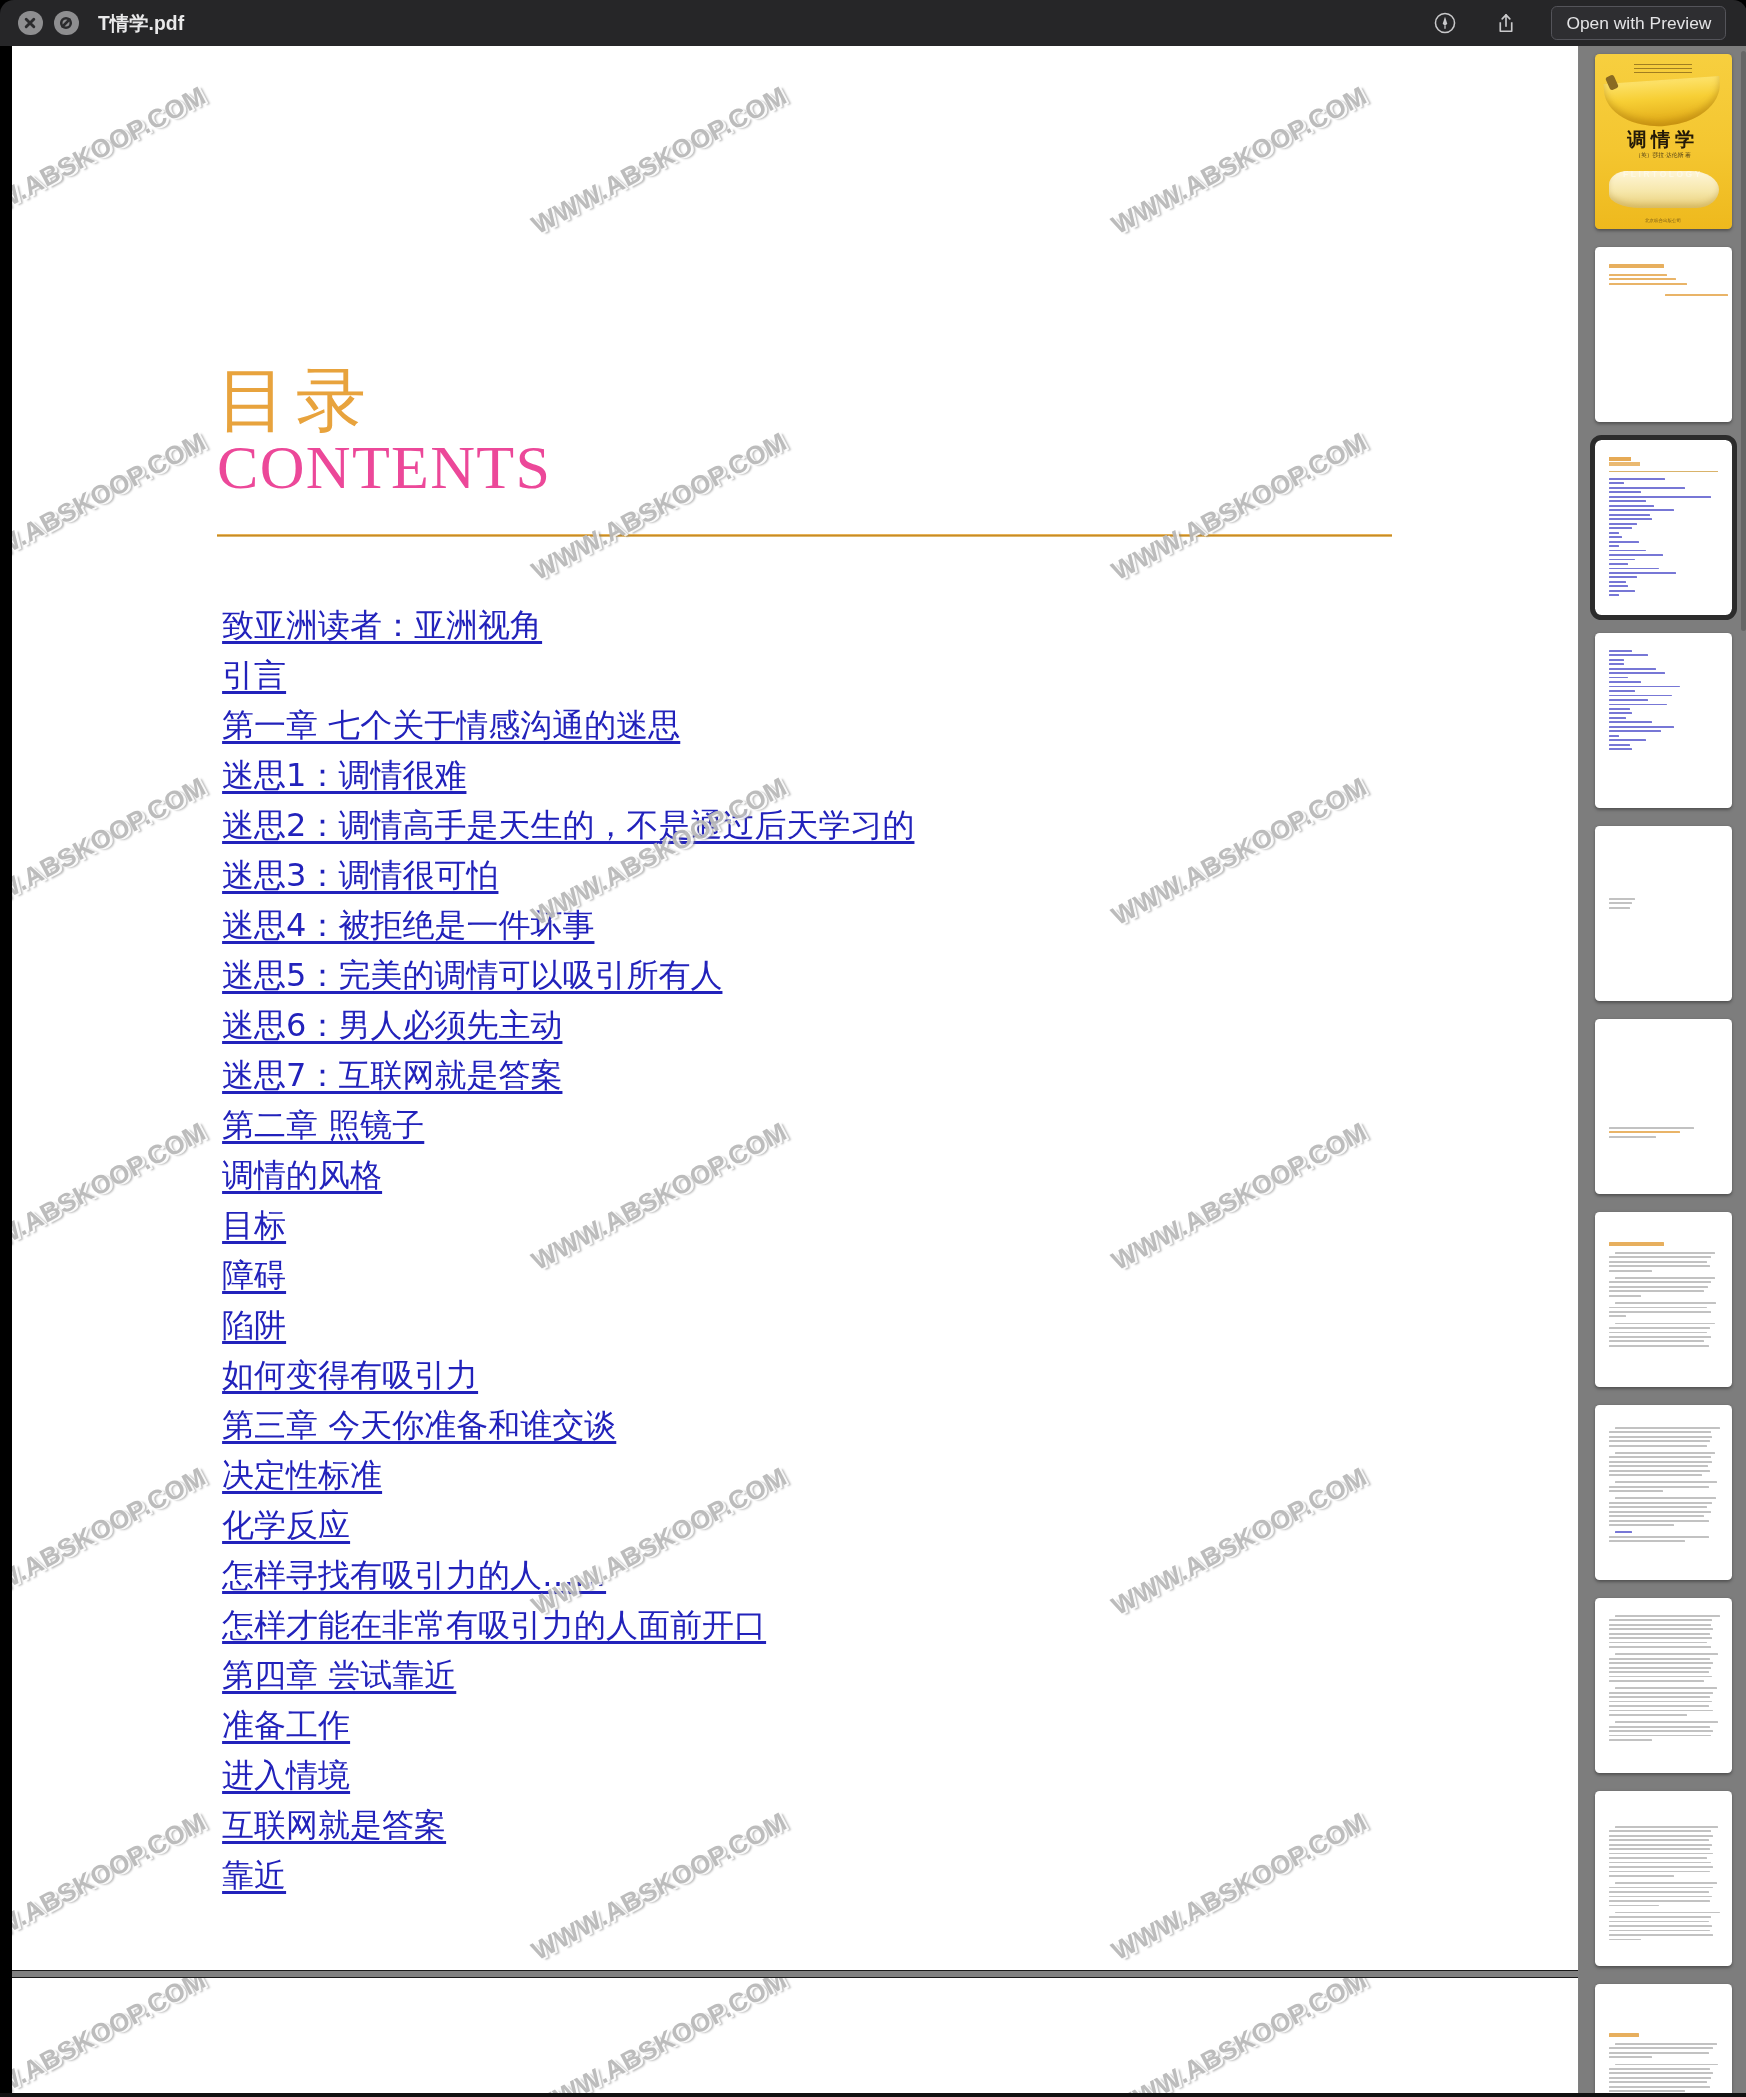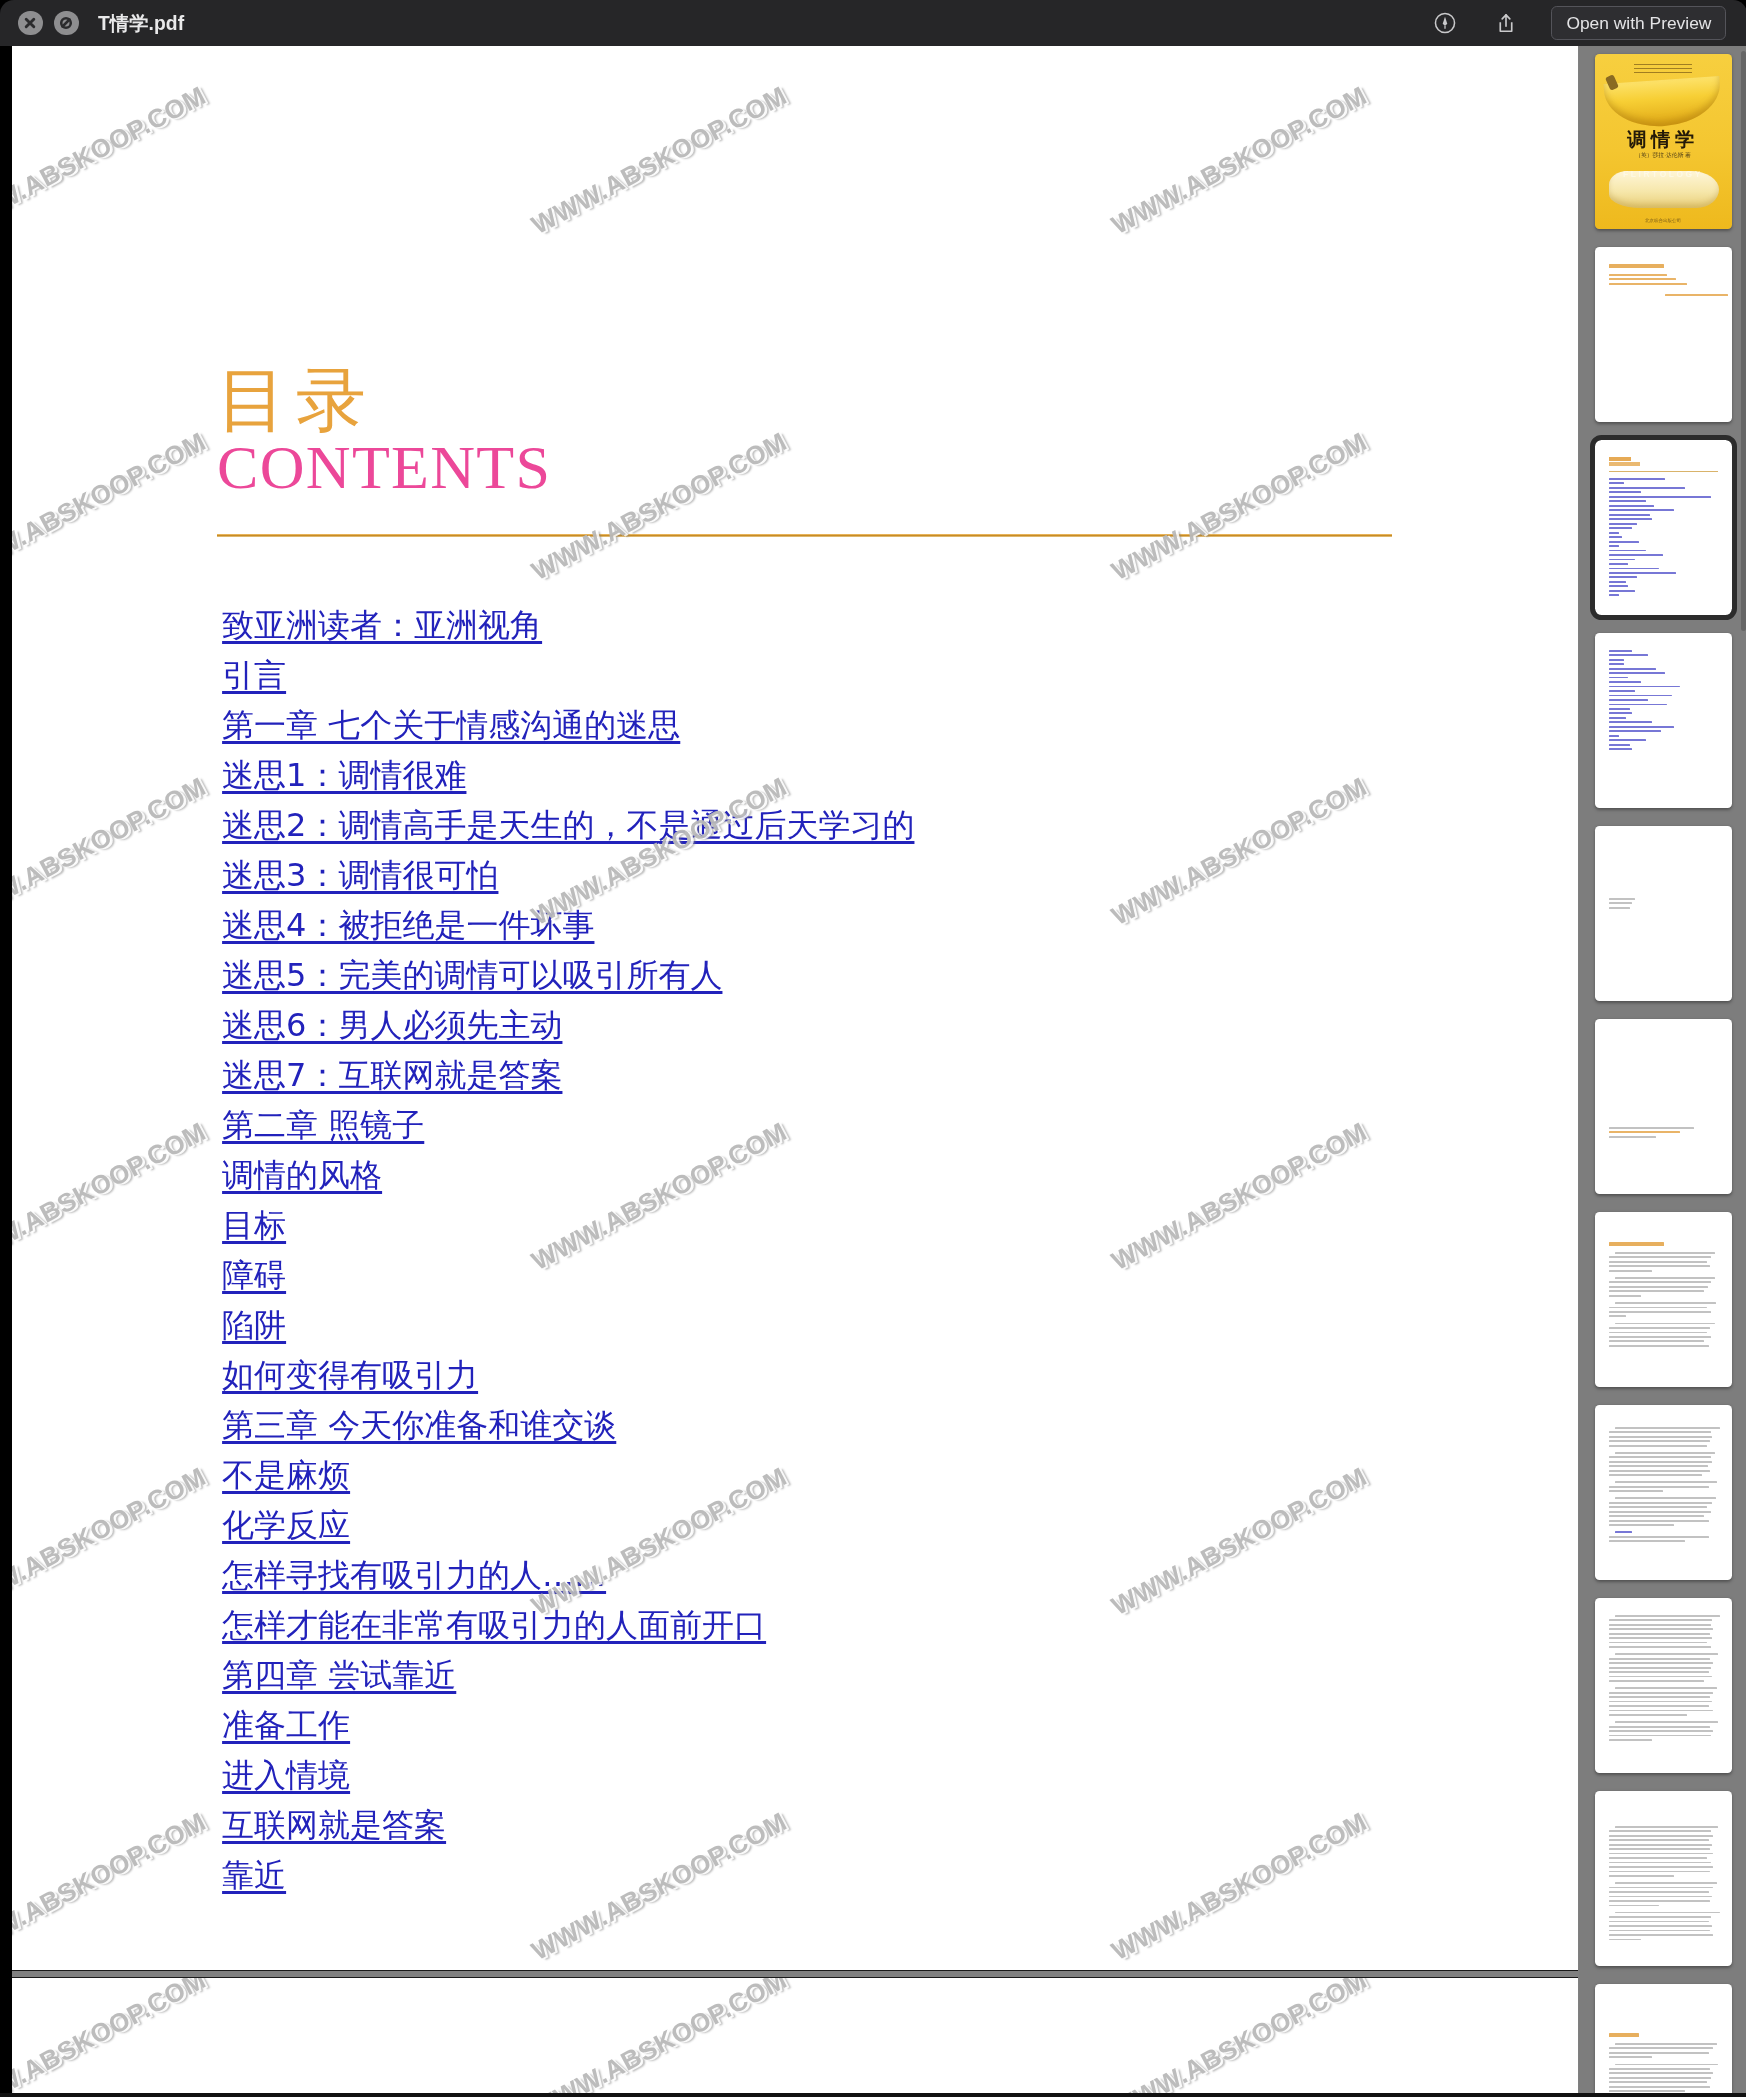--- a/index.html
+++ b/index.html
@@ -371,21 +371,21 @@
             <li><a class="toc-link">迷思5：完美的调情可以吸引所有人</a></li>
             <li><a class="toc-link">迷思6：男人必须先主动</a></li>
             <li><a class="toc-link">迷思7：互联网就是答案</a></li>
             <li><a class="toc-link">第二章 照镜子</a></li>
             <li><a class="toc-link">调情的风格</a></li>
             <li><a class="toc-link">目标</a></li>
             <li><a class="toc-link">障碍</a></li>
             <li><a class="toc-link">陷阱</a></li>
             <li><a class="toc-link">如何变得有吸引力</a></li>
             <li><a class="toc-link">第三章 今天你准备和谁交谈</a></li>
-            <li><a class="toc-link">不是麻烦</a></li>
+            <li><a class="toc-link">决定性标准</a></li>
             <li><a class="toc-link">化学反应</a></li>
             <li><a class="toc-link">怎样寻找有吸引力的人……</a></li>
             <li><a class="toc-link">怎样才能在非常有吸引力的人面前开口</a></li>
             <li><a class="toc-link">第四章 尝试靠近</a></li>
             <li><a class="toc-link">准备工作</a></li>
             <li><a class="toc-link">进入情境</a></li>
             <li><a class="toc-link">互联网就是答案</a></li>
             <li><a class="toc-link">靠近</a></li>
           </ul>
 

